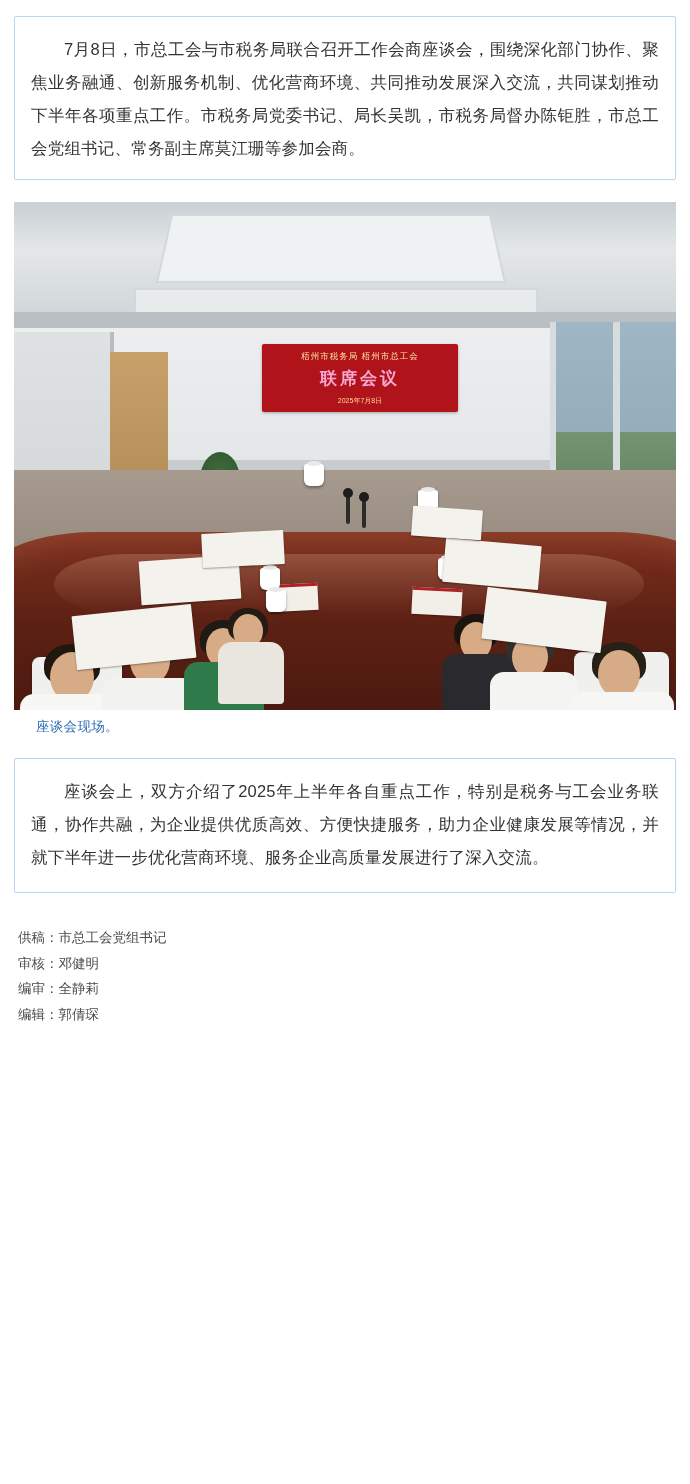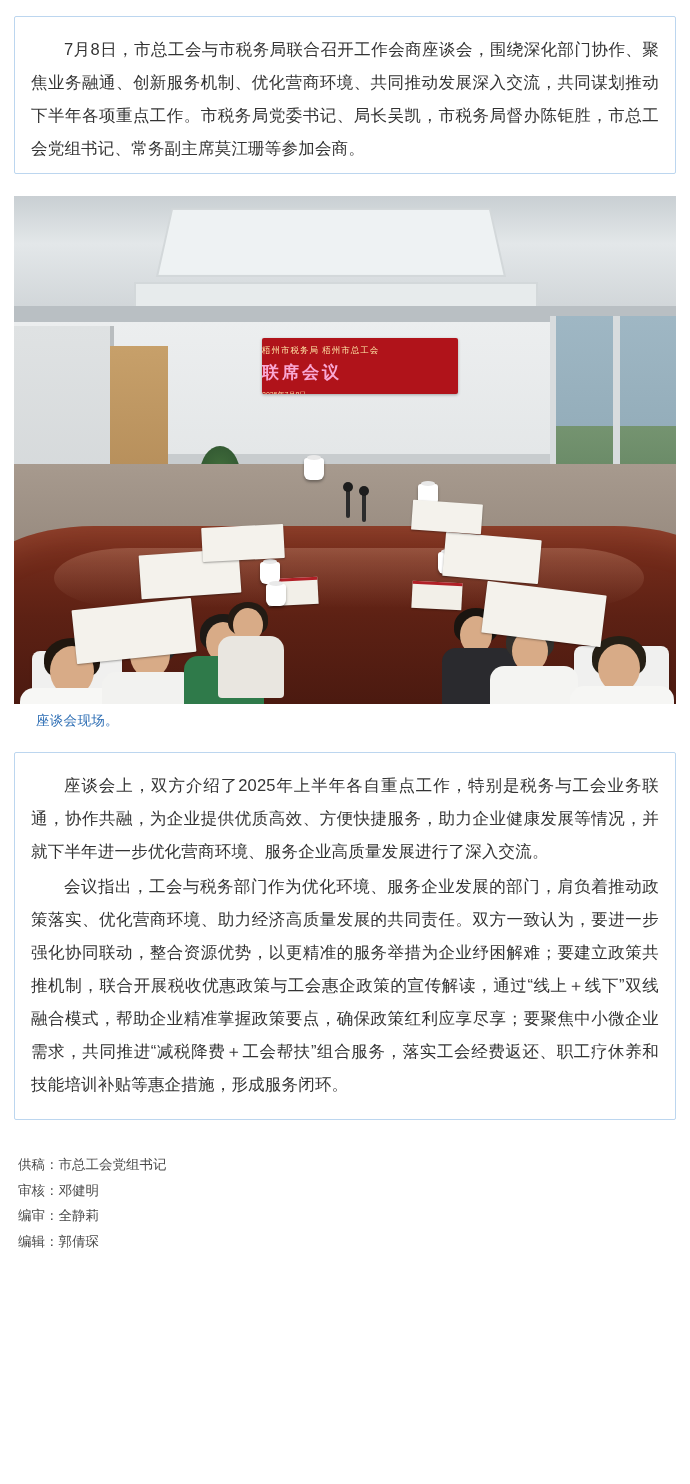--- a/index.html
+++ b/index.html
@@ -14,21 +14,21 @@
   }
   .page {
     width: 690px;
     box-sizing: border-box;
     padding: 10px 14px 0 14px;
     background: #ffffff;
   }
   .quote-box {
     border: 1px solid #bcd6ef;
     border-radius: 2px;
-    padding: 16px 16px 8px 16px;
+    padding: 16px 16px 14px 16px;
     margin: 6px 0 22px 0;
     background: #ffffff;
   }
   .quote-box p {
     margin: 0;
     font-size: 16.5px;
     line-height: 2.0;
     color: #333333;
     text-align: justify;
     text-indent: 2em;
@@ -87,24 +87,24 @@
     position:absolute; left:0; top:110px; width:100%; height:16px; background:#b9bfc3;
   }
   .wall {
     position: absolute; left: 0; top: 126px; width: 100%; height: 150px;
     background: linear-gradient(180deg,#eceeef 0%,#e3e6e7 100%);
   }
   .wall-band {
     position:absolute; left:0; top:258px; width:100%; height:10px; background:#c8ccce;
   }
   .backdrop {
-    position: absolute; left: 248px; top: 142px; width: 196px; height: 56px;
+    position: absolute; left: 248px; top: 142px; width: 196px; height: 68px;
     background: #b0131a; border-radius: 2px;
     box-shadow: 0 1px 3px rgba(0,0,0,.3);
-    text-align:left; color:#ffe9a8; overflow:hidden;
+    text-align:center; color:#ffe9a8; overflow:hidden;
   }
   .backdrop .bd1 { font-size: 8.5px; margin-top: 7px; letter-spacing:1px; color:#ffe9a8;}
   .backdrop .bd2 { font-size: 17px; font-weight: bold; margin-top: 4px; letter-spacing:3px; color:#f9a8d4;}
   .backdrop .bd3 { font-size: 7px; margin-top: 6px; color:#ffd9a0;}
   .window-r {
     position:absolute; right:0; top:120px; width:120px; height:300px;
     background: linear-gradient(180deg,#9fb7c4 0%,#8fa9b6 55%,#7d97a4 100%);
     border-left: 6px solid #d8dcde;
   }
   .window-trees {
@@ -255,21 +255,20 @@
       <div class="paper" style="left:188px; top:330px; width:82px; height:34px; transform:rotate(-3deg);"></div>
       <div class="paper" style="left:430px; top:340px; width:96px; height:44px; transform:rotate(5deg);"></div>
       <div class="paper" style="left:470px; top:392px; width:120px; height:52px; transform:rotate(7deg);"></div>
       <div class="paper" style="left:398px; top:306px; width:70px; height:30px; transform:rotate(4deg);"></div>
     </div>
     <div class="photo-caption">座谈会现场。</div>
   </div>
 
   <div class="body-box">
     <p>座谈会上，双方介绍了2025年上半年各自重点工作，特别是税务与工会业务联通，协作共融，为企业提供优质高效、方便快捷服务，助力企业健康发展等情况，并就下半年进一步优化营商环境、服务企业高质量发展进行了深入交流。</p>
-    <p>会议指出，工会与税务部门作为优化环境、服务企业发展的部门，肩负着推动政策落实、优化营商环境、助力经济高质量发展的共同责任。双方一致认为，要进一步强化协同联动，整合资源优势，以更精准的服务举措为企业纾困解难；要建立政策共推机制，联合开展税收优惠政策与工会惠企政策的宣传解读，通过“线上＋线下”双线融合模式，帮助企业精准掌握政策要点，确保政策红利应享尽享；要聚焦中小微企业需求，共同推进“减税降费＋工会帮扶”组合服务，落实工会经费返还、职工疗休养和技能培训补贴等惠企措施，形成服务闭环。</p>
   </div>
 
   <div class="credits">
     <div>供稿：市总工会党组书记</div>
     <div>审核：邓健明</div>
     <div>编审：全静莉</div>
     <div>编辑：郭倩琛</div>
   </div>
 
 </div>

